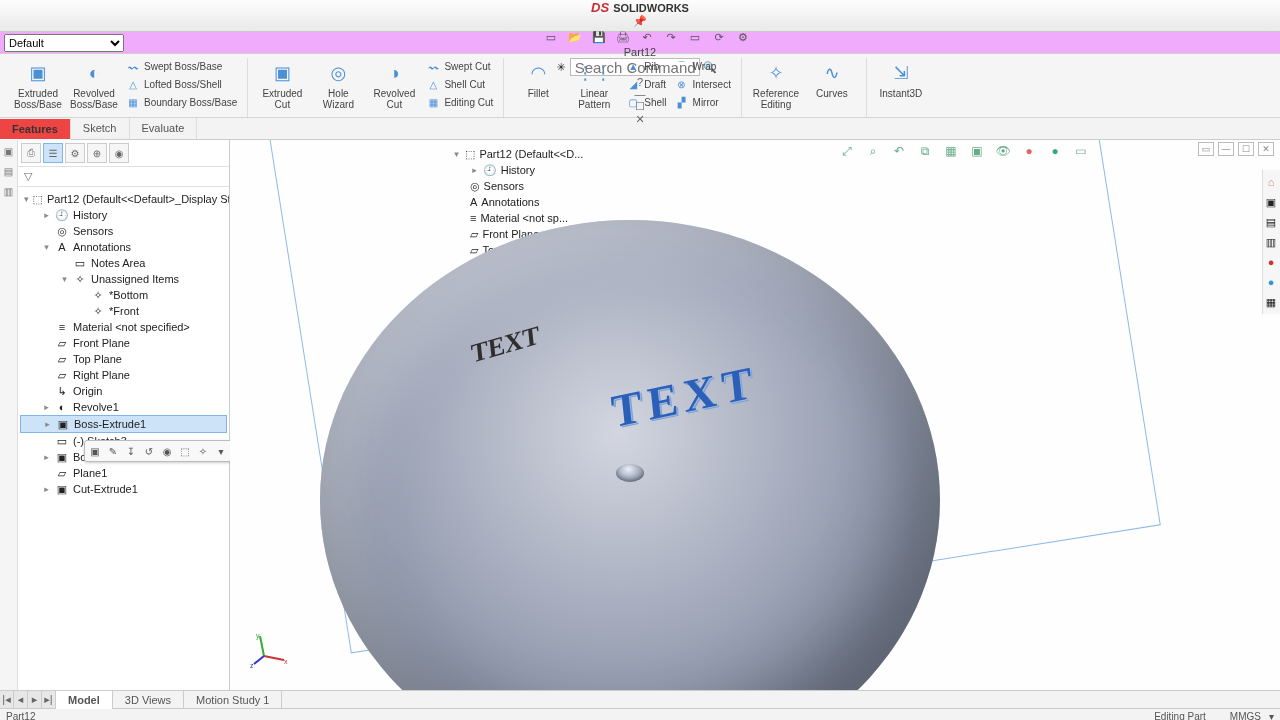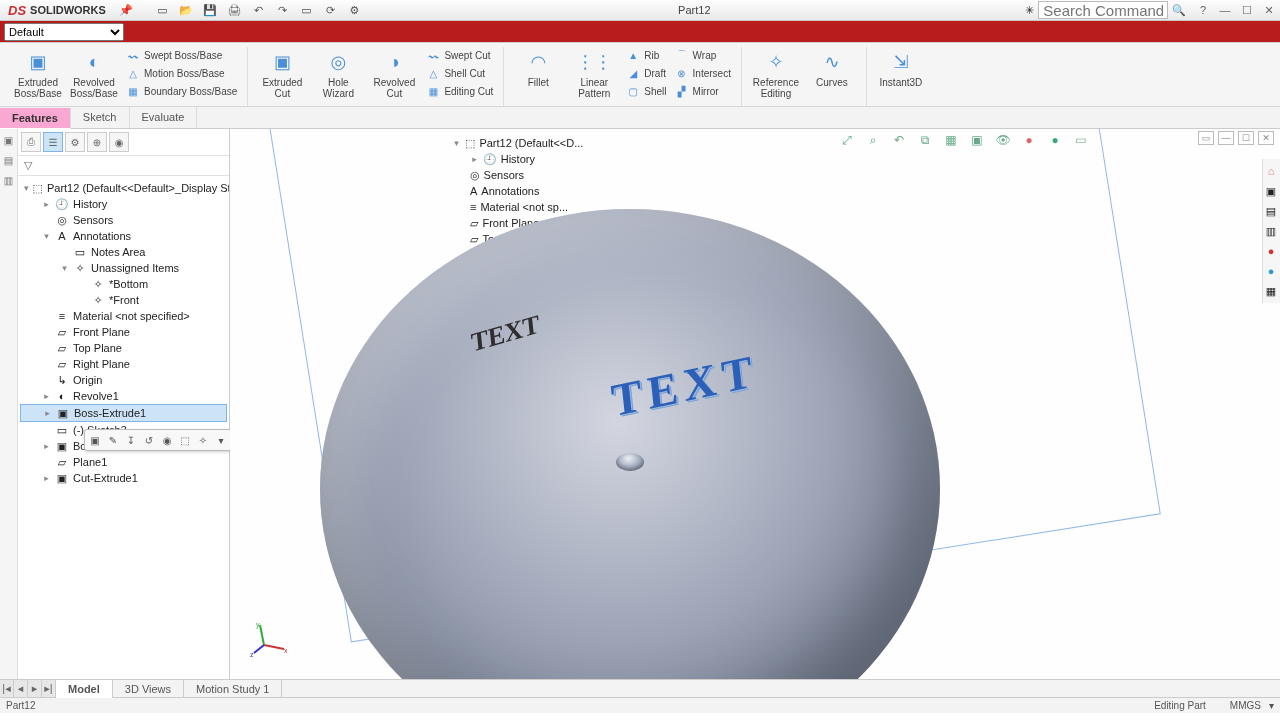--- a/index.html
+++ b/index.html
@@ -1,49 +1,49 @@
 <!DOCTYPE html>
 <html><head>
 <meta charset="utf-8">
 <style>
 * { box-sizing: border-box; margin: 0; padding: 0; font-family: "Segoe UI", Arial, sans-serif; }
 body { width: 1280px; height: 720px; overflow: hidden; background: #fff; color: #222; }
 
 
-.titlebar { display: flex; align-items: center; height: 21px; background: linear-gradient(#fdfdfd,#e9e9e9); border-bottom: 1px solid #c8c8c8; font-size: 11px; }
+.titlebar { display: flex; align-items: center; height: 32px; background: linear-gradient(#fdfdfd,#e9e9e9); border-bottom: 1px solid #c8c8c8; font-size: 11px; flex-direction: column; }
 .titlebar .logo { display: flex; align-items: center; gap: 4px; padding: 0 8px; font-weight: bold; color: #333; }
 .titlebar .logo .ds { color: #c92e34; font-style: italic; font-size: 13px; }
 .titlebar .menus { display: flex; gap: 2px; margin-left: 8px; }
 .titlebar .menus span { padding: 4px 8px; color: #444; }
 .titlebar .pin { padding: 0 6px; color: #888; }
 .titlebar .qat { display: flex; gap: 6px; margin-left: 14px; align-items: center; }
 .titlebar .qat span { width: 18px; height: 18px; display:inline-flex; align-items:center; justify-content:center; color:#555; }
 .titlebar .doc-title { flex: 1; text-align: center; color: #444; }
 .titlebar .search { display: flex; align-items: center; gap: 4px; margin-right: 6px; }
 .titlebar .search input { width: 130px; height: 18px; border: 1px solid #bbb; padding: 0 4px; font-size: 15px; }
 .titlebar .wbtn { width: 22px; text-align:center; color:#666; }
 
 
-.configbar { height: 22px; border-bottom: 1px solid #d0d0d0; display:flex; align-items:center; padding-left:4px; background:#b91c1c;}
+.configbar { height: 22px; border-bottom: 1px solid #d0d0d0; display:flex; align-items:center; padding-left:4px; background:#f0abfc;}
 .configbar select { font-size:11px; height:18px; width:120px; }
 
 
 .ribbon { display:flex; background:#f5f5f5; border-bottom:1px solid #d5d5d5; padding:4px 4px 0 4px; height:64px; }
 .rgrp { display:flex; align-items:flex-start; padding:0 6px; border-right:1px solid #ddd; }
 .rgrp:last-child { border-right:none; }
 .rbtn-lg { display:flex; flex-direction:column; align-items:center; width:56px; font-size:10px; color:#444; text-align:center; line-height:1.1; padding:2px; }
 .rbtn-lg .ico { width:28px; height:28px; display:flex; align-items:center; justify-content:center; font-size:18px; color:#4a90d9; }
 .rstack { display:flex; flex-direction:column; gap:2px; justify-content:center; }
 .rbtn-sm { display:flex; align-items:center; gap:4px; font-size:10px; color:#444; padding:1px 4px; }
 .rbtn-sm .ico { width:14px; height:14px; display:inline-flex; align-items:center; justify-content:center; color:#4a90d9; }
 
 
 .tabbar { display:flex; background:#f3f3f3; border-bottom:1px solid #ccc; font-size:11px; }
 .tabbar span { padding:4px 12px; border-right:1px solid #ddd; color:#555; }
-.tabbar span.active { background:#f9a8d4; border-bottom:1px solid #fff; font-weight:bold; color:#333; position:relative; top:1px; }
+.tabbar span.active { background:#ef4444; border-bottom:1px solid #fff; font-weight:bold; color:#333; position:relative; top:1px; }
 
 
 .main { display:flex; height: calc(720px - 28px - 22px - 64px - 22px - 18px - 16px); position:relative; }
 .sidebar { width:212px; border-right:1px solid #ccc; display:flex; flex-direction:column; background:#fff; }
 .side-toolbar { display:flex; gap:2px; padding:3px; border-bottom:1px solid #e0e0e0; }
 .side-toolbar span { width:20px; height:20px; border:1px solid #ccc; background:#f6f6f6; display:inline-flex; align-items:center; justify-content:center; font-size:10px; color:#666;}
 .side-toolbar span.active { background:#cde3f7; border-color:#7fb5e8;}
 .side-toolbar2 { display:flex; gap:4px; padding:3px 6px; border-bottom:1px solid #e0e0e0; font-size:11px; color:#666;}
 .tree { flex:1; overflow:auto; font-size:11px; padding:4px 2px; }
 .tree .node { display:flex; align-items:center; gap:4px; padding:1px 2px 1px var(--ind,4px); white-space:nowrap; }
@@ -140,21 +140,21 @@
         <span class="ico">◐</span>
         <span>Revolved Boss/Base</span>
       </div>
     <div class="rstack">
       <div class="rbtn-sm">
           <span class="ico">〰</span>
           <span>Swept Boss/Base</span>
         </div>
       <div class="rbtn-sm">
           <span class="ico">△</span>
-          <span>Motion Boss/Base</span>
+          <span>Lofted Boss/Shell</span>
         </div>
       <div class="rbtn-sm">
           <span class="ico">▦</span>
           <span>Boundary Boss/Base</span>
         </div>
     </div>
   </div>
   <div class="rgrp">
     <div class="rbtn-lg">
         <span class="ico">▣</span>

